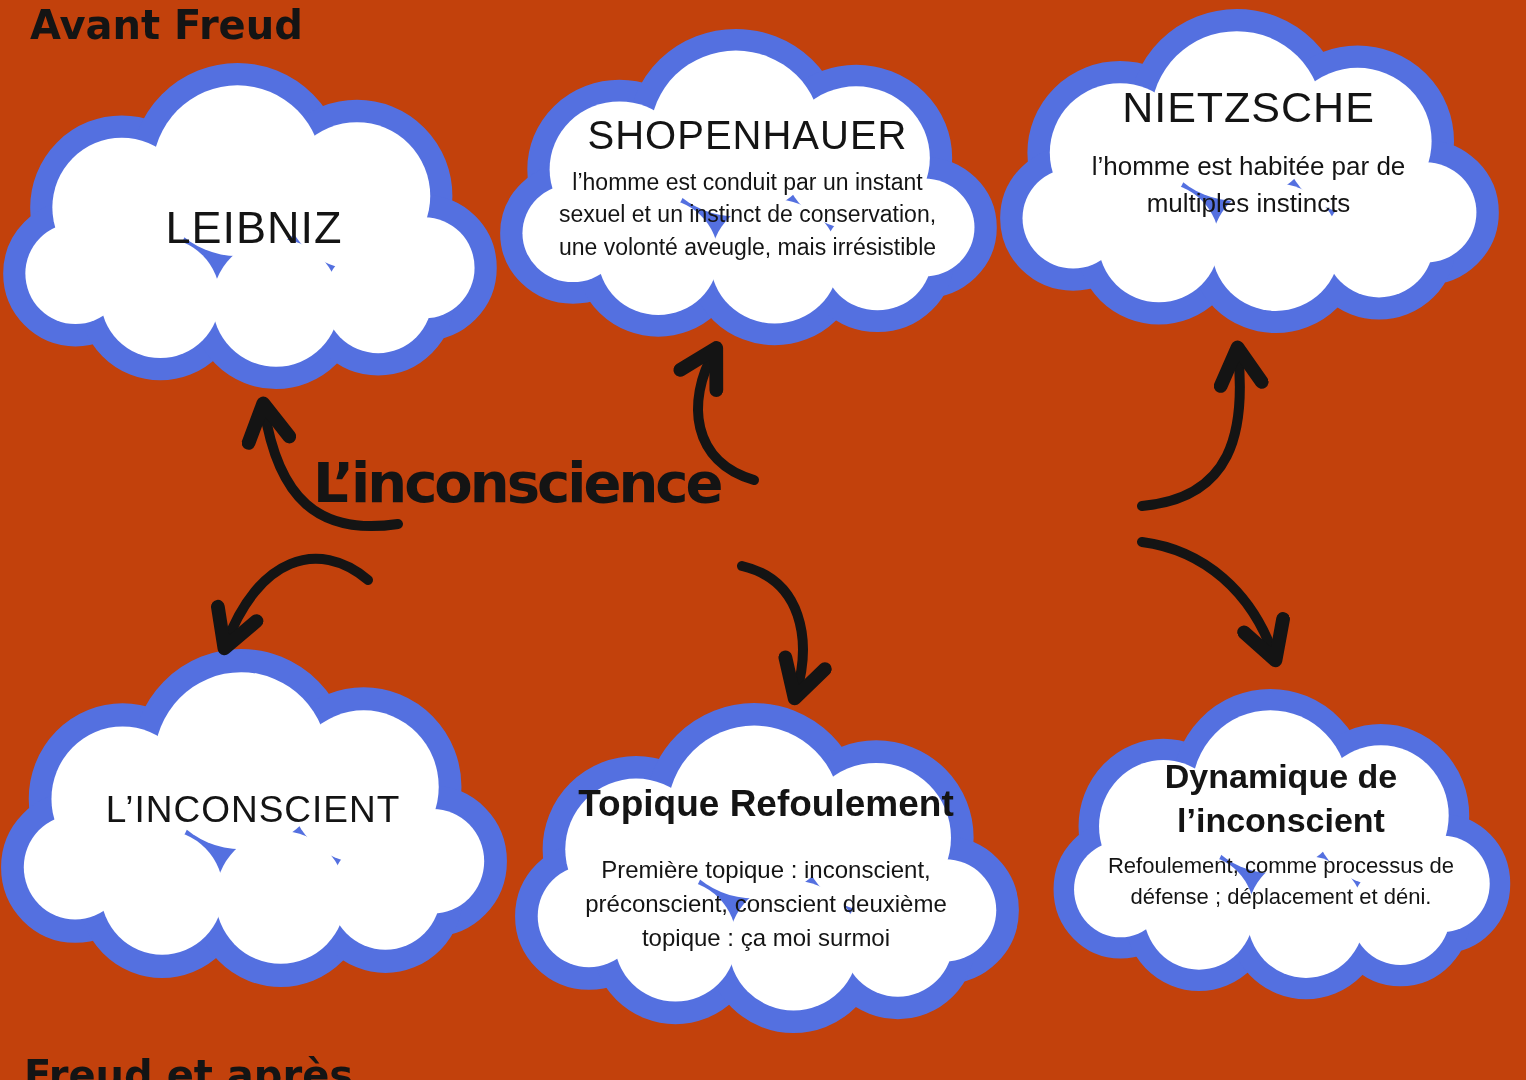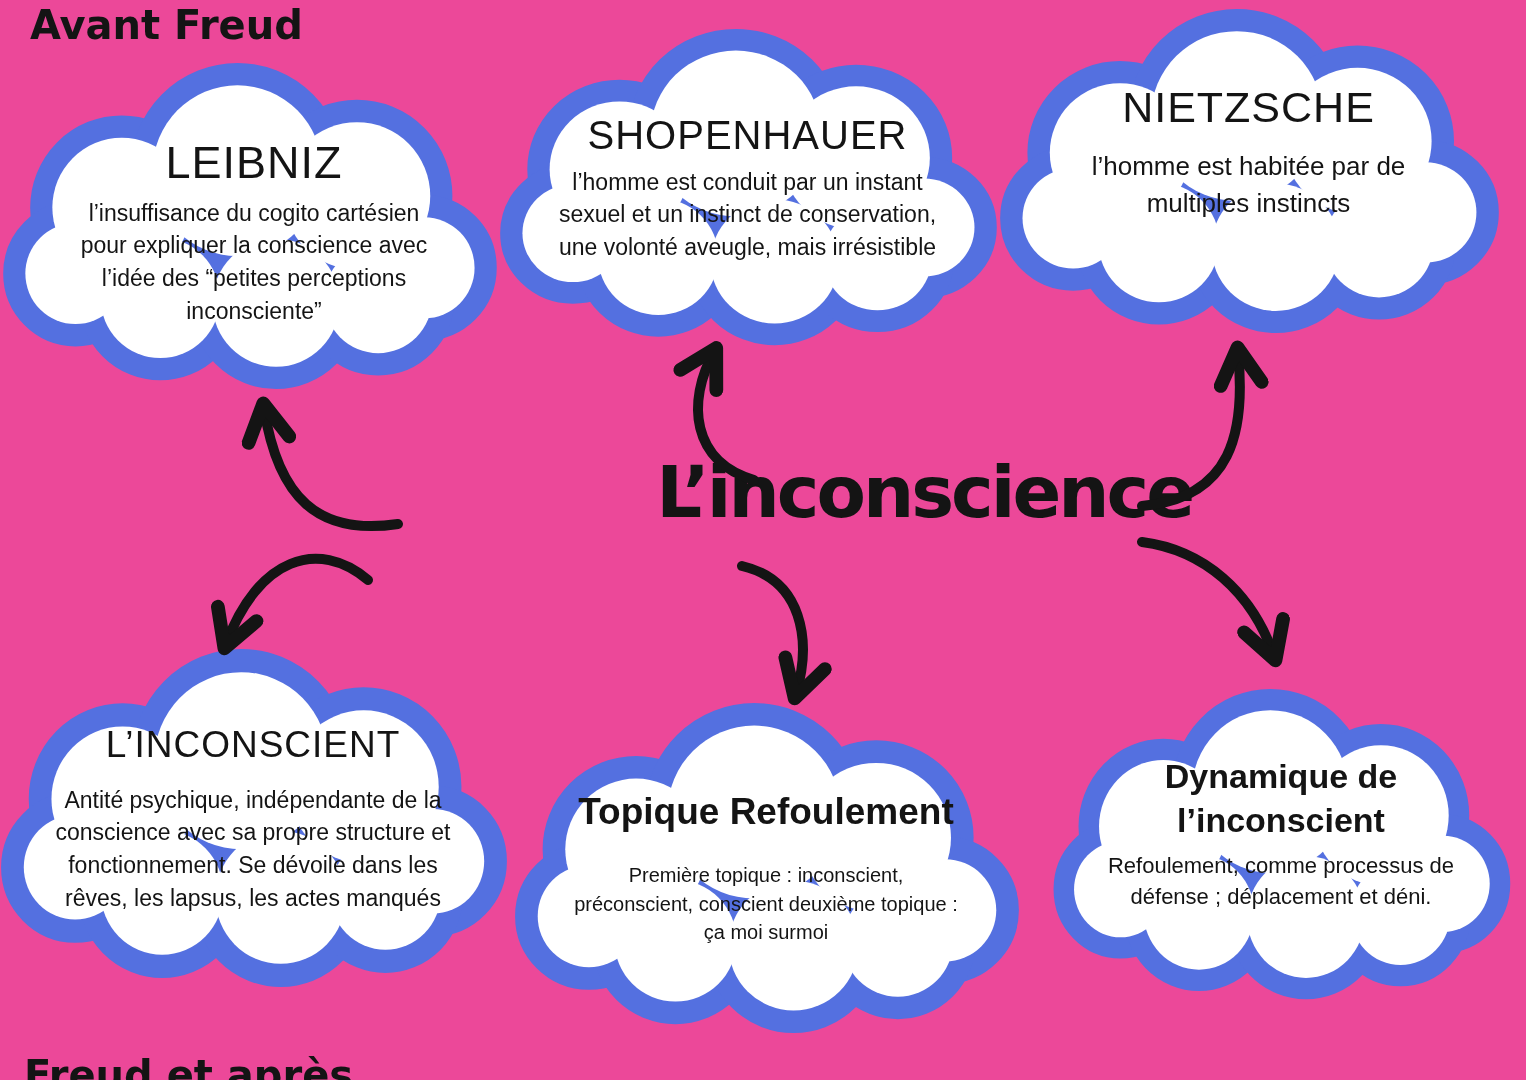--- a/index.html
+++ b/index.html
@@ -3,21 +3,21 @@
 <meta charset="utf-8">
 <style>
   :root{
     --blue:#5470e0;
     --ink:#141414;
   }
   html,body{margin:0;padding:0;background:#ffffff;}
   .stage{
     position:relative;
     width:1526px;height:1080px;
-    background:#ec4899;
+    background:#c2410c;
     overflow:hidden;
     font-family:"Liberation Sans", sans-serif;
     color:var(--ink);
   }
   svg{overflow:visible;}
 
   
   .corner-label{
     position:absolute;
     font-family:"DejaVu Sans", sans-serif;
@@ -26,25 +26,25 @@
     letter-spacing:0px;
     color:var(--ink);
     white-space:nowrap;
   }
   .corner-label--top{left:30px;top:2px;}
   .corner-label--bottom{left:24px;top:1052px;}
 
   
   .main-title{
     position:absolute;
-    left:322px;top:450px;width:870px;
-    text-align:right;
+    left:313px;top:450px;width:870px;
+    text-align:left;
     font-family:"DejaVu Sans", sans-serif;
     font-weight:bold;
-    font-size:72px;
+    font-size:56px;
     letter-spacing:-3px;
     white-space:nowrap;
     color:var(--ink);
     z-index:3;
   }
 
   
   .cloud{
     position:absolute;
     z-index:2;
@@ -93,21 +93,21 @@
   .cloud--nietzsche .cloud-text{width:82%;padding-bottom:40px;}
   .cloud--nietzsche .cloud-body{font-size:26px;}
 
   .cloud--linconscient{left:6px;top:648px;width:494px;height:342px;}
   .cloud--linconscient .cloud-title{font-size:37px;margin-bottom:18px;}
   .cloud--linconscient .cloud-text{width:82%;}
 
   .cloud--topique{left:520px;top:702px;width:492px;height:334px;}
   .cloud--topique .cloud-title{font-size:37px;font-weight:bold;letter-spacing:0;margin-bottom:10px;}
   .cloud--topique .cloud-text{width:80%;}
-  .cloud--topique .cloud-body{font-size:20px;margin-top:28px;}
+  .cloud--topique .cloud-body{font-size:24px;margin-top:28px;}
 
   .cloud--dynamique{left:1058px;top:688px;width:446px;height:314px;justify-content:center;}
   .cloud--dynamique .cloud-title{font-size:34px;font-weight:bold;letter-spacing:0;line-height:1.3;margin-bottom:8px;}
   .cloud--dynamique .cloud-text{width:86%;padding-bottom:24px;}
   .cloud--dynamique .cloud-body{font-size:22px;font-weight:normal;font-family:"Liberation Sans",sans-serif;}
 
   
   .arrows{
     position:absolute;
     inset:0;
@@ -149,21 +149,20 @@
 
   <div class="main-title">L’inconscience</div>
 
   <div class="cloud cloud--leibniz">
     <svg class="cloud-shape" viewBox="0 0 500 340" preserveAspectRatio="none" aria-hidden="true">
       <use href="#cloud-circles" class="cloud-stroke"></use>
       <use href="#cloud-circles" class="cloud-fill"></use>
     </svg>
     <div class="cloud-text">
       <div class="cloud-title">LEIBNIZ</div>
-      <div class="cloud-body">l’insuffisance du cogito cartésien pour expliquer la conscience avec l’idée des “petites perceptions inconsciente”</div>
     </div>
   </div>
 
   <div class="cloud cloud--shopenhauer">
     <svg class="cloud-shape" viewBox="0 0 500 340" preserveAspectRatio="none" aria-hidden="true">
       <use href="#cloud-circles" class="cloud-stroke"></use>
       <use href="#cloud-circles" class="cloud-fill"></use>
     </svg>
     <div class="cloud-text">
       <div class="cloud-title">SHOPENHAUER</div>
@@ -182,21 +181,20 @@
     </div>
   </div>
 
   <div class="cloud cloud--linconscient">
     <svg class="cloud-shape" viewBox="0 0 500 340" preserveAspectRatio="none" aria-hidden="true">
       <use href="#cloud-circles" class="cloud-stroke"></use>
       <use href="#cloud-circles" class="cloud-fill"></use>
     </svg>
     <div class="cloud-text">
       <div class="cloud-title">L’INCONSCIENT</div>
-      <div class="cloud-body">Antité psychique, indépendante de la conscience avec sa propre structure et fonctionnement. Se dévoile dans les rêves, les lapsus, les actes manqués</div>
     </div>
   </div>
 
   <div class="cloud cloud--topique">
     <svg class="cloud-shape" viewBox="0 0 500 340" preserveAspectRatio="none" aria-hidden="true">
       <use href="#cloud-circles" class="cloud-stroke"></use>
       <use href="#cloud-circles" class="cloud-fill"></use>
     </svg>
     <div class="cloud-text">
       <div class="cloud-title">Topique Refoulement</div>

